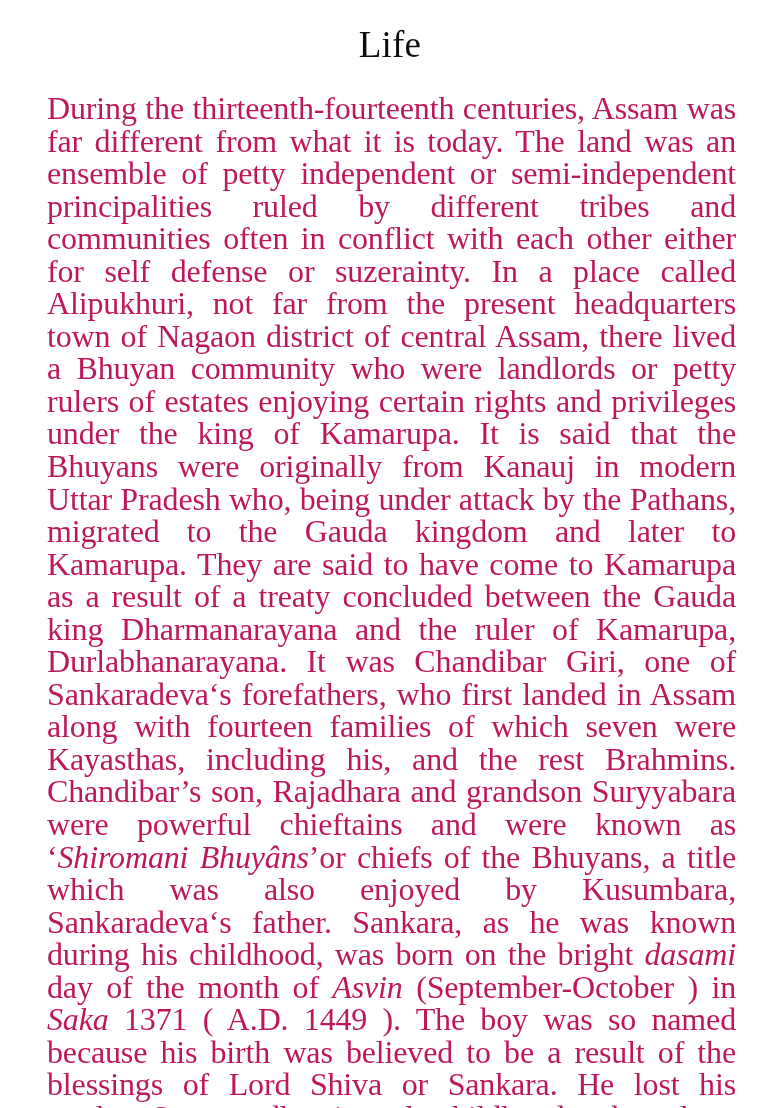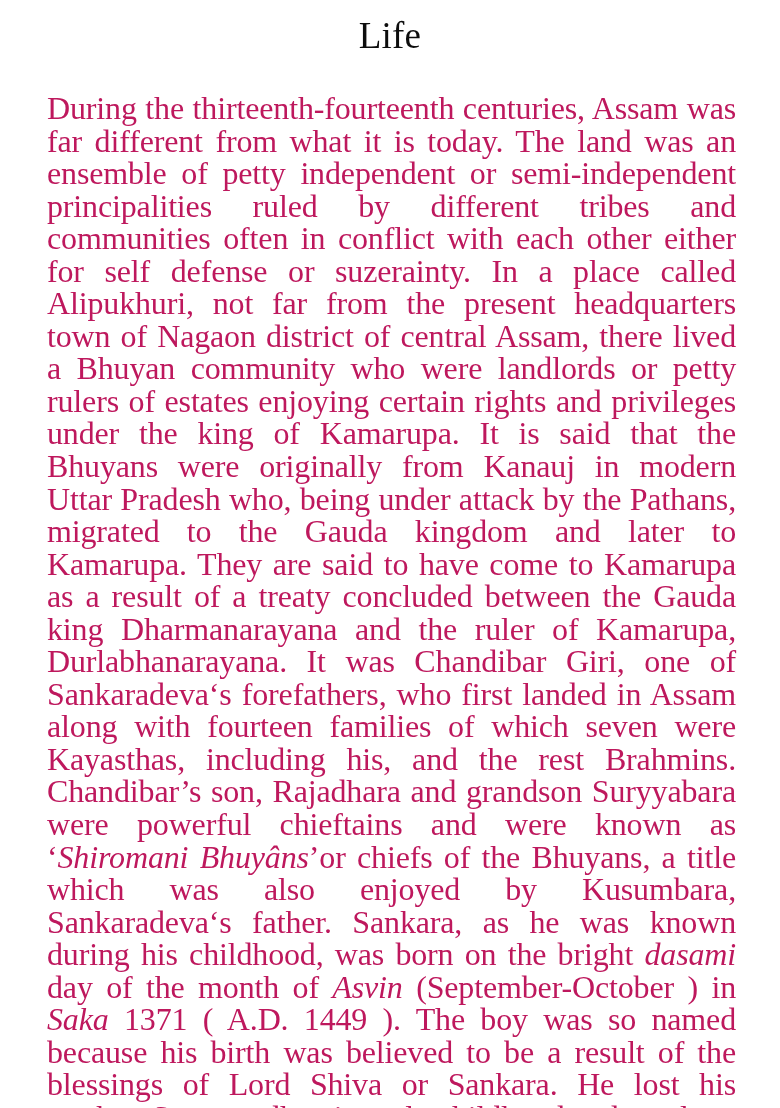--- a/index.html
+++ b/index.html
@@ -20,21 +20,21 @@
     height: 1108px;
     margin: 0 auto;
     background: #ffffff;
     overflow: hidden;
     box-sizing: border-box;
   }
 
   
   .page-title {
     position: absolute;
-    top: 14px;
+    top: 23px;
     left: 0;
     width: 780px;
     text-align: center;
     font-family: "Liberation Serif", "DejaVu Serif", serif;
     font-size: 37px;
     font-weight: 400;
     line-height: 44px;
     letter-spacing: 0.2px;
     color: #0d0d0d;
     margin: 0;

